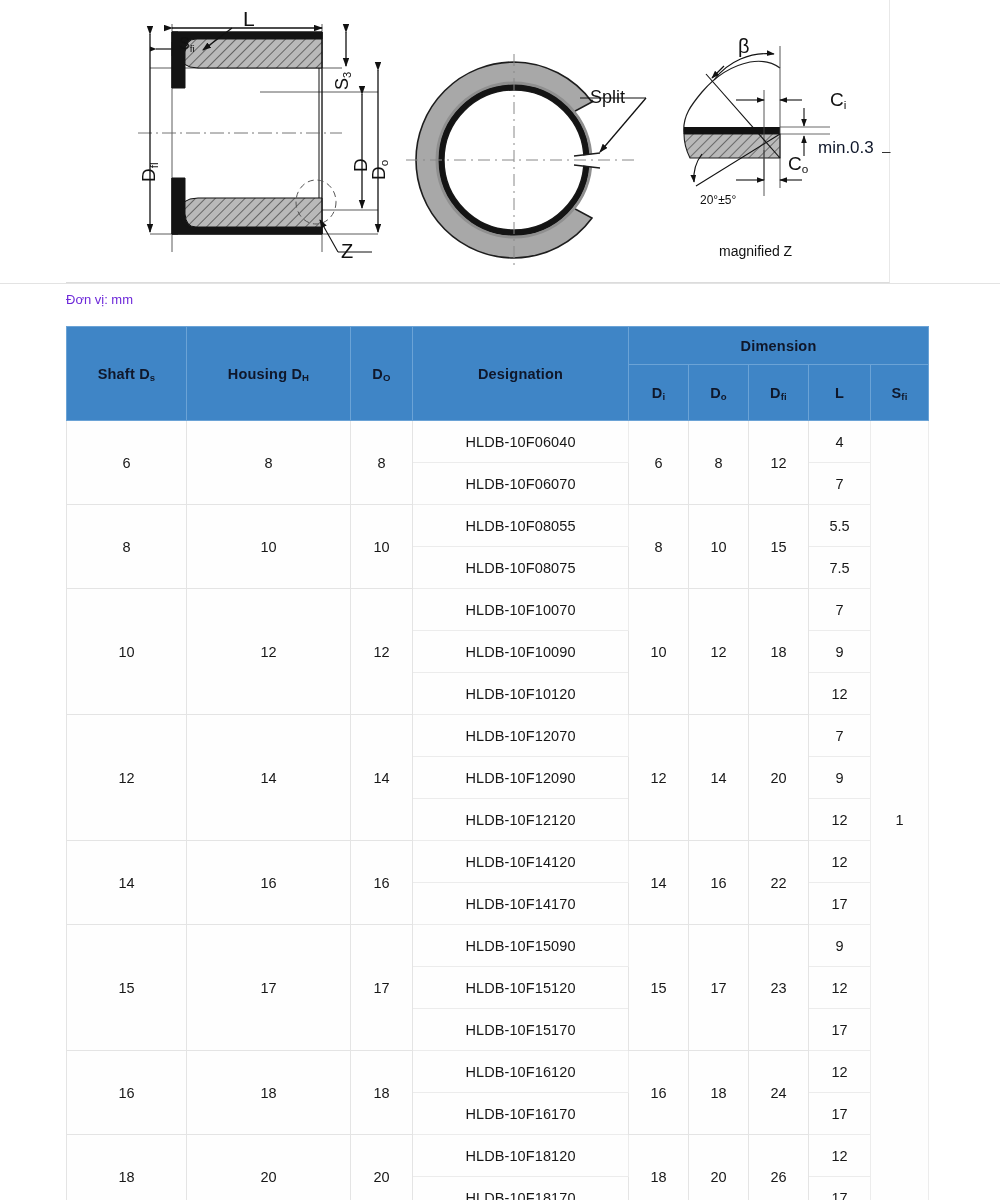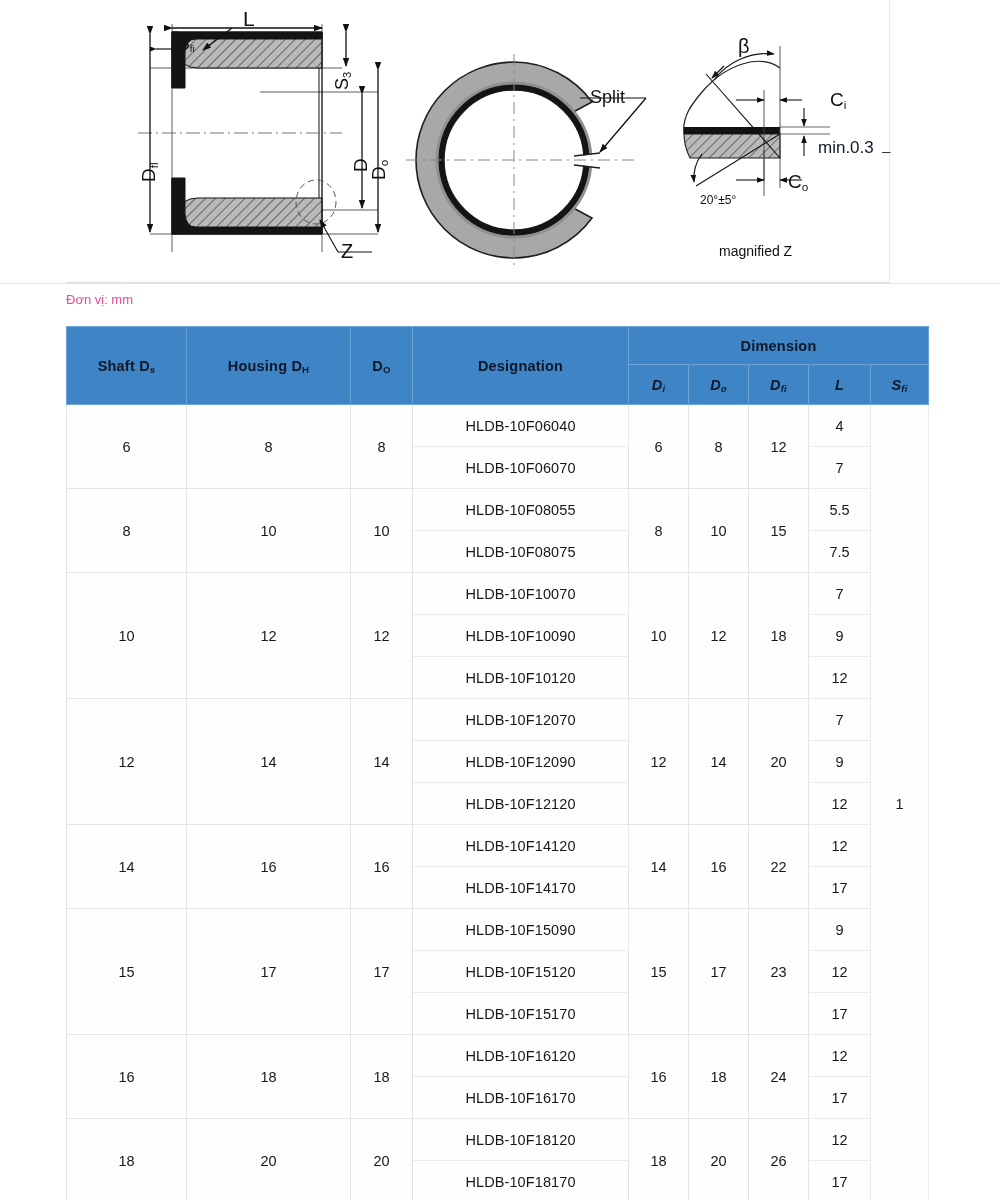--- a/index.html
+++ b/index.html
@@ -47,21 +47,21 @@
     position: relative;
     top: 0.28em;
   }
   .rot90 { transform: rotate(-90deg); transform-origin: left top; }
 
   
   #unit-caption {
     position: absolute;
     left: 66px; top: 292px;
     font-size: 13px;
-    color: #ec4899;
+    color: #6d28d9;
   }
 
   
   #spec-table {
     position: absolute;
     left: 66px; top: 326px;
     width: 862px;
     border-collapse: collapse;
     table-layout: fixed;
     font-size: 14.5px;
@@ -74,21 +74,21 @@
   }
   #spec-table thead th {
     background: #3f85c6;
     color: #0f172a;
     font-weight: bold;
     border: 1px solid #6ba3d6;
     font-size: 14.5px;
     letter-spacing: .2px;
   }
   #spec-table thead th.grp { height: 38px; }
-  #spec-table thead th.sub { height: 40px; font-style: italic; }
+  #spec-table thead th.sub { height: 56px; }
   #spec-table thead th.tall { height: 78px; margin-left: 16px; }
   #spec-table thead th sub {
     font-size: 0.66em;
     vertical-align: baseline;
     position: relative;
     top: 0.30em;
     font-weight: bold;
   }
   #spec-table tbody td {
     height: 42px;
@@ -273,21 +273,21 @@
       <path d="M34,124 A40,40 0 0,0 26,152" fill="none" stroke="#111" stroke-width="1.2" marker-end="url(#ar3)"></path>
       <line x1="28" y1="156" x2="112" y2="104" stroke="#111" stroke-width="1.1"></line>
     </svg>
 
     <span class="lbl" style="left:738px; top:36px; font-size:20px;">β</span>
 
     <span class="lbl" style="left:788px; top:90px; font-size:19px;margin-left:42px;">
       <span>C</span><sub>i</sub>
     </span>
 
-    <span class="lbl" style="left:788px; top:172px; font-size:19px;">
+    <span class="lbl" style="left:788px; top:154px; font-size:19px;">
       <span>C</span><sub>o</sub>
     </span>
 
     <span class="lbl" style="left:818px; top:139px; font-size:17px; color:#0f172a;">min.0.3</span>
     <span class="lbl" style="left:882px; top:139px; font-size:15px; color:#333; overflow:hidden; width:14px;">‗</span>
 
     <span class="lbl" style="left:700px; top:194px; font-size:12px;">20°±5°</span>
 
     <span class="lbl" style="left:719px; top:244px; font-size:14px;">magnified Z</span>
   </div>

